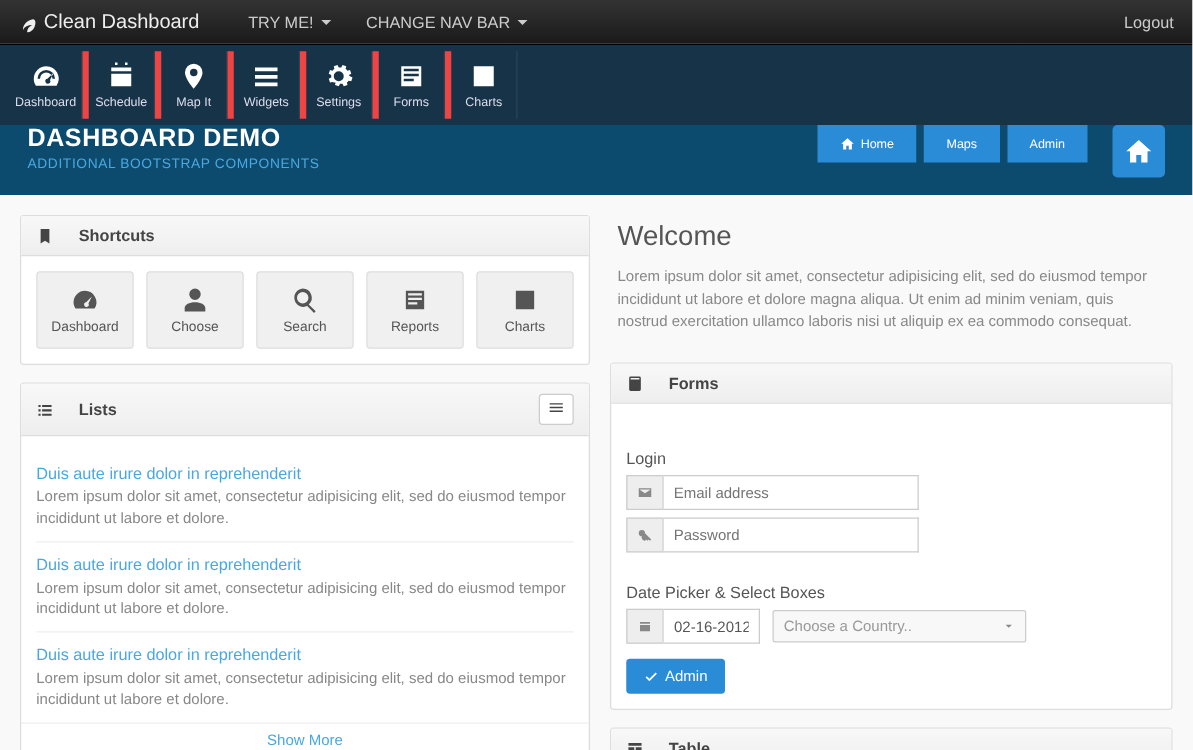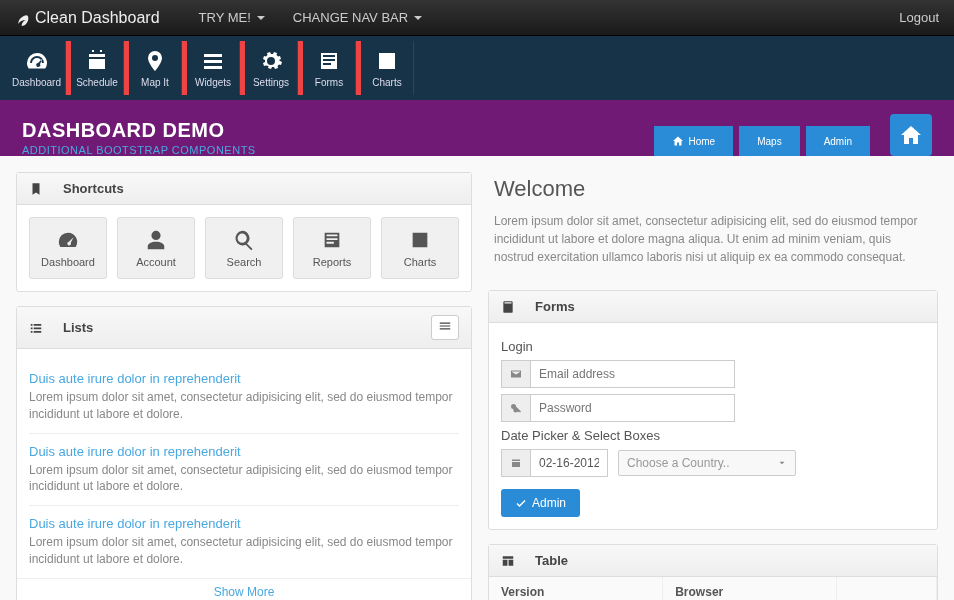--- a/index.html
+++ b/index.html
@@ -8,21 +8,21 @@
 .brand{color:#eee;font-size:16px;display:flex;align-items:center;gap:4px}
 .topnav{display:flex;margin-left:25px;gap:0}
 .topnav-item{color:#ccc;padding:0 14px;cursor:pointer;display:flex;align-items:center;gap:4px}
 .spacer{flex:1}
 .logout{color:#ccc;cursor:pointer}
 .iconbar{background:#173347;height:64px;display:flex;padding:0 8px;align-items:center}
 .iconbtn{width:58px;height:54px;display:flex;flex-direction:column;align-items:center;justify-content:center;color:#eef;border-right:1px solid #2a4558;border-left:5px solid #ef4444;cursor:pointer;gap:4px}
 .iconbtn:first-child{border-left:none}
 .iconbtn svg{fill:#fff}
 .iconbtn-label{font-size:10px;color:#dde}
-.titlebar{background:#701a75;height:56px;display:flex;align-items:flex-end;padding:0 22px}
+.titlebar{background:#0c4a6e;height:56px;display:flex;align-items:flex-start;padding:0 22px}
 .title-left{flex:1}
 .title-h{color:#fff;font-size:20px;font-weight:600;letter-spacing:.5px}
 .title-sub{color:#4aa8e0;font-size:11px;letter-spacing:.5px;margin-top:2px}
 .tabs{display:flex;gap:6px}
 .tab{padding:9px 18px;color:#fff;font-size:10px;cursor:pointer;display:flex;align-items:center;gap:5px}
 .tab.active{background:#2a8cd6}
 .homebtn{background:#2a8cd6;width:42px;height:42px;border-radius:4px;display:flex;align-items:center;justify-content:center;margin-left:20px;cursor:pointer}
 .content{display:flex;padding:16px;gap:16px}
 .col{flex:1;display:flex;flex-direction:column;gap:14px}
 .panel{background:#fff;border:1px solid #ddd;border-radius:3px}
@@ -33,28 +33,28 @@
 .sc{background:#f0f0f0;border:1px solid #ddd;border-radius:3px;width:78px;height:62px;display:flex;flex-direction:column;align-items:center;justify-content:center;gap:5px;cursor:pointer}
 .sc svg{fill:#555}
 .sc-label{font-size:11px;color:#555}
 .list-item{padding:10px 0;border-bottom:1px solid #eee}
 .list-item:last-child{border-bottom:none}
 .list-title{color:#4aa8e0;font-size:13px;margin-bottom:3px;cursor:pointer}
 .list-desc{color:#888;font-size:12px;line-height:1.4}
 .showmore{text-align:center;padding:6px;color:#4aa8e0;font-size:12px;cursor:pointer;border-top:1px solid #eee}
 .welcome-h{font-size:22px;color:#555;font-weight:400;margin-bottom:10px}
 .welcome-p{color:#888;font-size:12px;line-height:1.5}
-.form-label{font-size:13px;color:#555;margin:4px 0 6px}
+.form-label{font-size:13px;color:#555;margin:24px 0 6px}
 .input-group{display:flex;margin-bottom:6px}
 .input-addon{background:#eee;border:1px solid #ccc;width:30px;display:flex;align-items:center;justify-content:center}
 .input-field{border:1px solid #ccc;border-left:none;padding:6px 8px;font-size:12px;width:204px;color:#999}
 .date-row{display:flex;gap:10px;align-items:center}
 .date-box{display:flex}
 .date-input{border:1px solid #ccc;border-left:none;padding:6px 8px;font-size:12px;width:77px;color:#555}
-.select-box{border:1px solid #ccc;background:#f8f8f8;padding:5px 8px;font-size:12px;color:#999;width:178px;display:flex;justify-content:space-between;align-items:center;cursor:pointer;border-radius:2px}
+.select-box{border:1px solid #ccc;background:#f8f8f8;padding:5px 8px;font-size:12px;color:#999;width:203px;display:flex;justify-content:space-between;align-items:center;cursor:pointer;border-radius:2px}
 .submit-btn{background:#2a8cd6;color:#fff;border:none;padding:7px 14px;font-size:12px;border-radius:3px;margin-top:12px;cursor:pointer;display:flex;align-items:center;gap:5px}
 .menu-toggle{margin-left:auto;border:1px solid #ccc;border-radius:3px;padding:3px 6px;cursor:pointer;background:#fff}
 .table-head{display:flex;border-bottom:1px solid #ddd;background:#fafafa}
 .table-cell{flex:1;padding:8px 12px;font-size:12px;font-weight:600;color:#555;border-right:1px solid #eee}
 .caret{display:inline-block;width:0;height:0;border-left:4px solid transparent;border-right:4px solid transparent;border-top:4px solid currentColor;margin-left:2px}
 </style>
 </head>
 <body>
 
 <div class="topbar">
@@ -163,21 +163,21 @@
         <div class="sc">
               <svg width="22" height="22" viewBox="0 0 24 24">
                 <path d="M12 4a10 10 0 00-10 10c0 2 .6 3.9 1.7 5.5h16.6A10 10 0 0012 4zm1 10l5-5-3 6a2 2 0 11-2-1z"></path>
               </svg>
               <span class="sc-label">Dashboard</span>
             </div>
         <div class="sc">
               <svg width="22" height="22" viewBox="0 0 24 24">
                 <path d="M12 12a5 5 0 100-10 5 5 0 000 10zm0 2c-5 0-9 2-9 5v3h18v-3c0-3-4-5-9-5z"></path>
               </svg>
-              <span class="sc-label">Account</span>
+              <span class="sc-label">Choose</span>
             </div>
         <div class="sc">
               <svg width="22" height="22" viewBox="0 0 24 24">
                 <path d="M10 2a8 8 0 015.3 13.9l6 6-1.4 1.4-6-6A8 8 0 1110 2zm0 3a5 5 0 100 10 5 5 0 000-10z"></path>
               </svg>
               <span class="sc-label">Search</span>
             </div>
         <div class="sc">
               <svg width="22" height="22" viewBox="0 0 24 24">
                 <path d="M4 4h16v16H4zm2 2v2h12V6zm0 4v2h12v-2zm0 4v2h8v-2z"></path>

